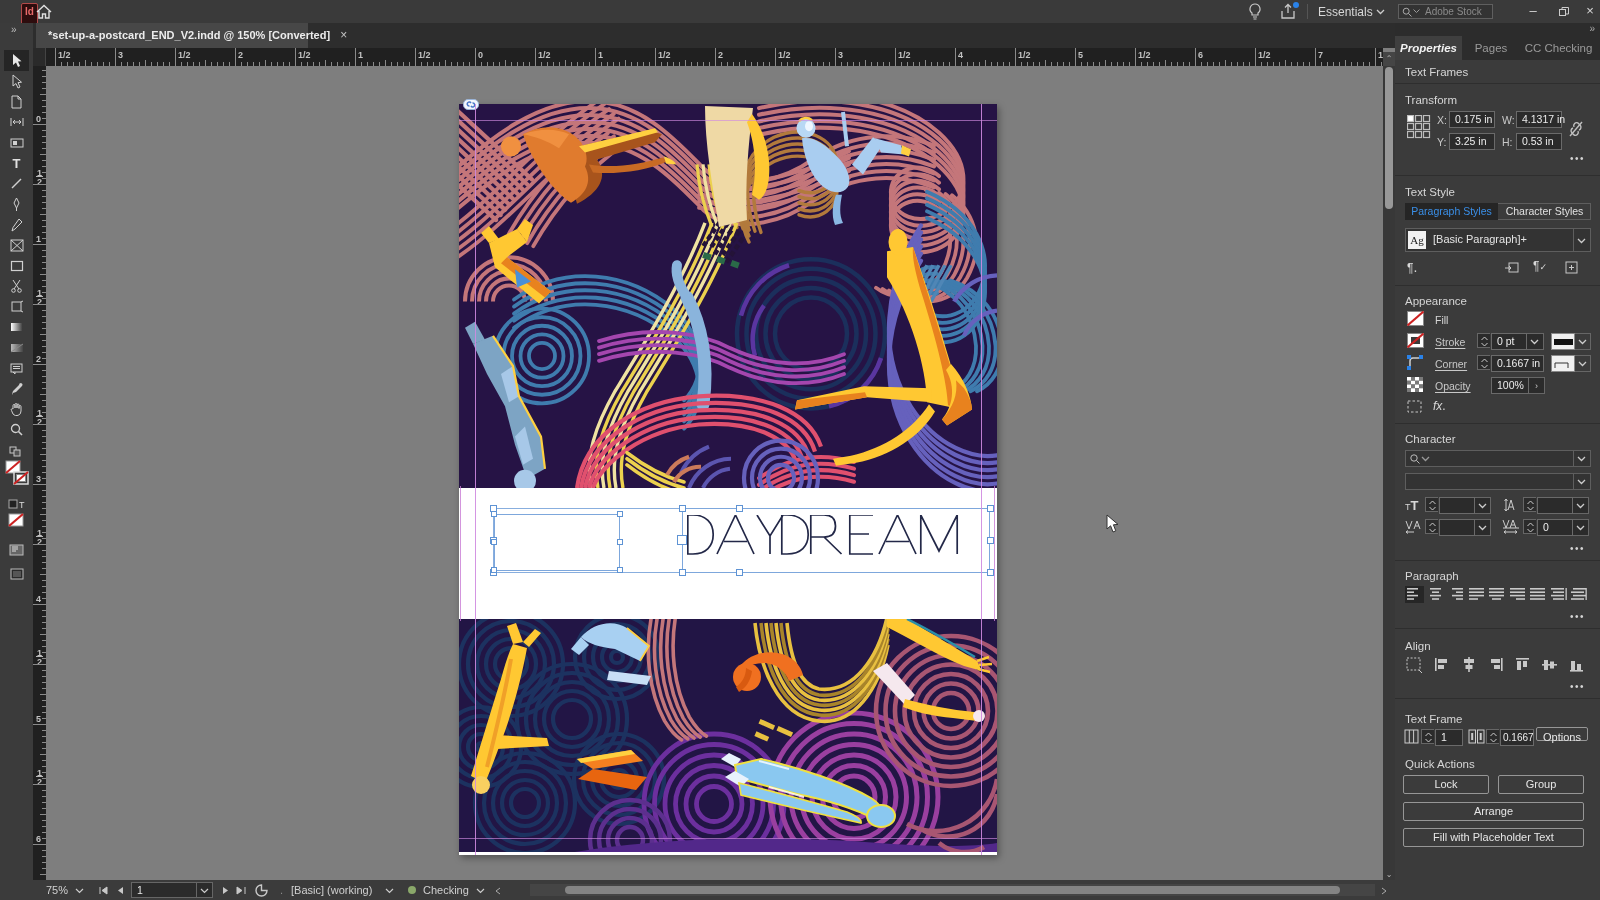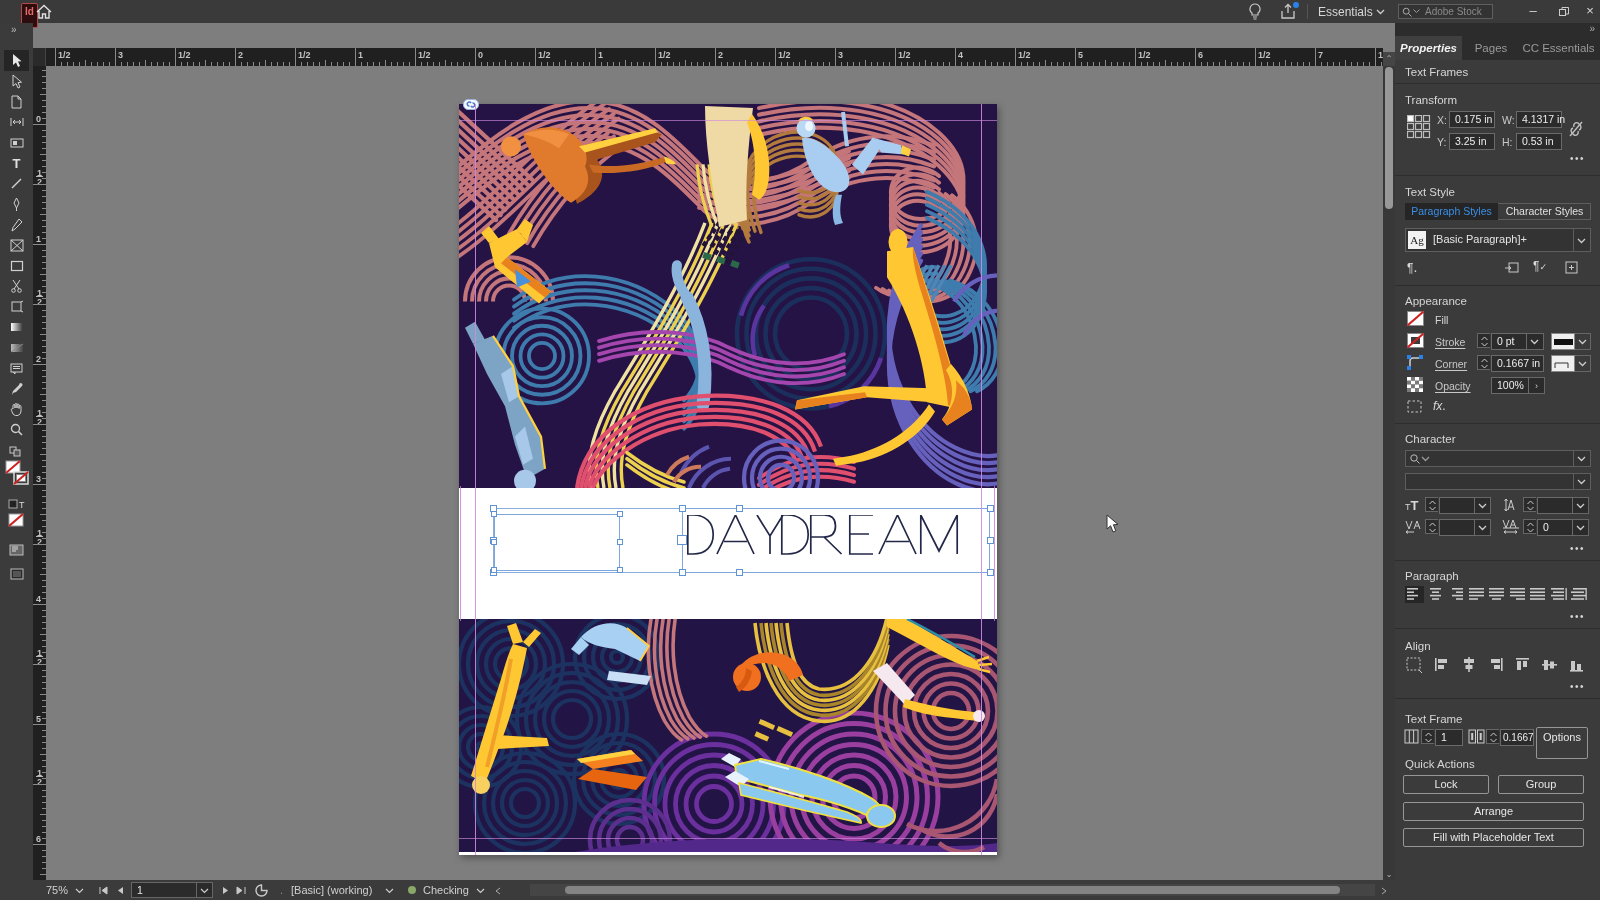--- a/index.html
+++ b/index.html
@@ -101,20 +101,23 @@
   <svg class="abs" style="left:1413px; top:9px;" width="7" height="5" viewBox="0 0 7 5">
       <path d="M0.5,0.5 L3.5,3.5 L6.5,0.5" stroke="#999" stroke-width="1" fill="none"></path>
     </svg>
   <div class="abs" style="left:1516px; top:0px; width:34px; height:23px; text-align:center; line-height:21px; color:#d8d8d8; font-size:13px;">–</div>
   <svg class="abs" style="left:1559px; top:7px;" width="10" height="9" viewBox="0 0 10 9">
       <rect x="0.5" y="2.5" width="6" height="6" fill="none" stroke="#ccc"></rect>
       <path d="M3,2.5 V0.5 H9.5 V7 H7" fill="none" stroke="#ccc"></path>
     </svg>
   <div class="abs" style="left:1580px; top:0px; width:20px; height:23px; text-align:center; line-height:22px; color:#d8d8d8; font-size:13px;">×</div>
 
+  <div class="abs" id="tabbar">
+      <div class="abs" id="doctab">*set-up-a-postcard_END_V2.indd @ 150% [Converted]<span class="x">×</span></div>
+    </div>
 
   <div class="abs" id="toolcol">
       <div class="chev">»</div>
       <div class="tool sel" style="top:27px;"><svg width="13" height="15" viewBox="0 0 13 15">
           <path d="M3,1 L3,12 L6,9.5 L8,14 L10,13 L8,8.6 L11.5,8.2 Z" fill="#e8e8e8"></path>
         </svg></div>
       <div class="tool" style="top:47.5px;"><svg width="13" height="15" viewBox="0 0 13 15">
           <path d="M3,1 L3,12 L6,9.5 L8,14 L10,13 L8,8.6 L11.5,8.2 Z" fill="none" stroke="#d0d0d0"></path>
         </svg></div>
       <div class="tool" style="top:68.0px;"><svg width="13" height="14" viewBox="0 0 13 14">
@@ -1064,21 +1067,21 @@
   <svg class="abs" style="left:465px; top:101px;" width="12" height="7" viewBox="0 0 12 7">
       <path d="M4.5,5 a2,2 0 1 1 1.5,-3 M7.5,2 a2,2 0 1 1 -1.5,3" stroke="#4a78c8" stroke-width="1.5" fill="none"></path>
     </svg>
 
   <div class="abs" id="rpanel">
     <div class="abs" style="left:0; top:0; width:205px; height:37px; background:#2c2c2c;"></div>
     <div id="panchev">»</div>
     <div id="ptabs">
       <div class="pt sel" style="left:0; width:67px;">Properties</div>
       <div class="pt" style="left:67px; width:58px;">Pages</div>
-      <div class="pt" style="left:125px; width:77px;">CC Essentials</div>
+      <div class="pt" style="left:125px; width:77px;">CC Checking</div>
     </div>
     <div class="sect-label" style="top:43px;">Text Frames</div>
       <div class="sep" style="top:60px;"></div>
       <div class="sect-label" style="top:71px;">Transform</div>
       <svg class="abs" style="left:12px; top:92px;" width="24" height="24" viewBox="0 0 24 24">
         <rect x="0.5" y="0.5" width="6" height="6" fill="#ffffff" stroke="#bdbdbd" stroke-width="1.2"></rect>
         <rect x="8.5" y="0.5" width="6" height="6" fill="none" stroke="#bdbdbd" stroke-width="1.2"></rect>
         <rect x="16.5" y="0.5" width="6" height="6" fill="none" stroke="#bdbdbd" stroke-width="1.2"></rect>
         <rect x="0.5" y="8.5" width="6" height="6" fill="none" stroke="#bdbdbd" stroke-width="1.2"></rect>
         <rect x="8.5" y="8.5" width="6" height="6" fill="none" stroke="#bdbdbd" stroke-width="1.2"></rect>
@@ -1378,21 +1381,21 @@
         <rect x="1" y="1" width="6.5" height="13" fill="none" stroke="#ccc"></rect>
         <rect x="9.5" y="1" width="6.5" height="13" fill="none" stroke="#ccc"></rect>
         <rect x="3.2" y="4" width="2" height="7" fill="#ccc"></rect>
         <rect x="11.7" y="4" width="2" height="7" fill="#ccc"></rect>
       </svg>
       <div class="abs" style="left:91px; top:706px; width:13px; height:15px; background:#2b2b2b; border:1px solid #666; border-right:none;"><svg width="11" height="13" viewBox="0 0 11 13" style="margin-left:1px;">
           <path d="M2.5,5 L5.5,2 L8.5,5" stroke="#ccc" fill="none"></path>
           <path d="M2.5,8 L5.5,11 L8.5,8" stroke="#ccc" fill="none"></path>
         </svg></div>
       <div class="field" style="left:105px; top:706px; width:34px; height:17px; padding-left:2px; font-size:10px;">0.1667</div>
-      <div class="btn" style="left:141px; top:704px; width:52px; height:32px; line-height:19px;">Options</div>
+      <div class="btn" style="left:141px; top:704px; width:52px; height:14px; line-height:19px;">Options</div>
       <div class="sect-label" style="top:735px;">Quick Actions</div>
       <div class="btn" style="left:8px; top:752px; width:86px; height:19px; line-height:17px;">Lock</div>
       <div class="btn" style="left:103px; top:752px; width:86px; height:19px; line-height:17px;">Group</div>
       <div class="btn" style="left:8px; top:779px; width:181px; height:19px; line-height:17px;">Arrange</div>
       <div class="btn" style="left:8px; top:805px; width:181px; height:19px; line-height:17px;">Fill with Placeholder Text</div>
   </div>
 
   <div class="abs" id="statusbar">
     <div class="sbtxt" style="left:13px;">75%</div>
     <svg class="abs" style="left:42px; top:8px;" width="9" height="6" viewBox="0 0 9 6">

